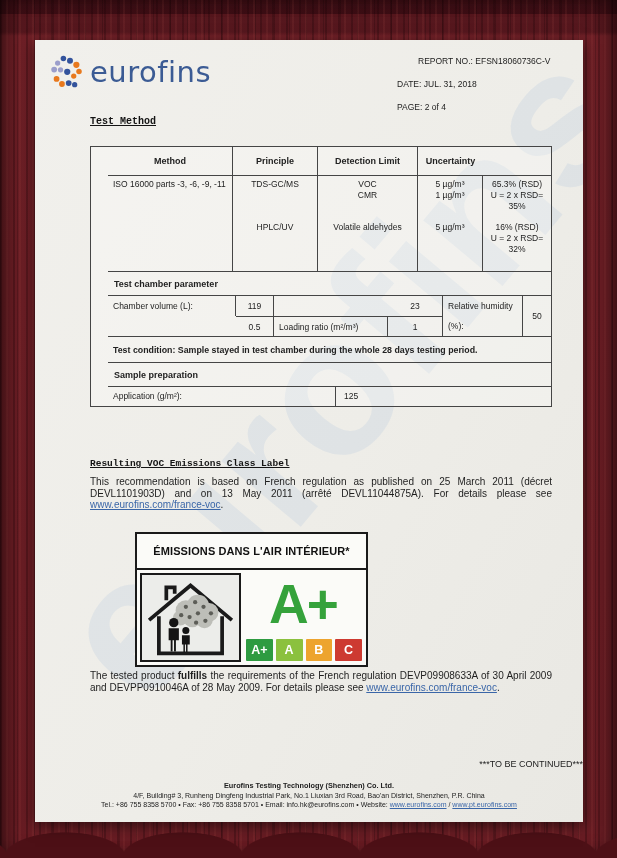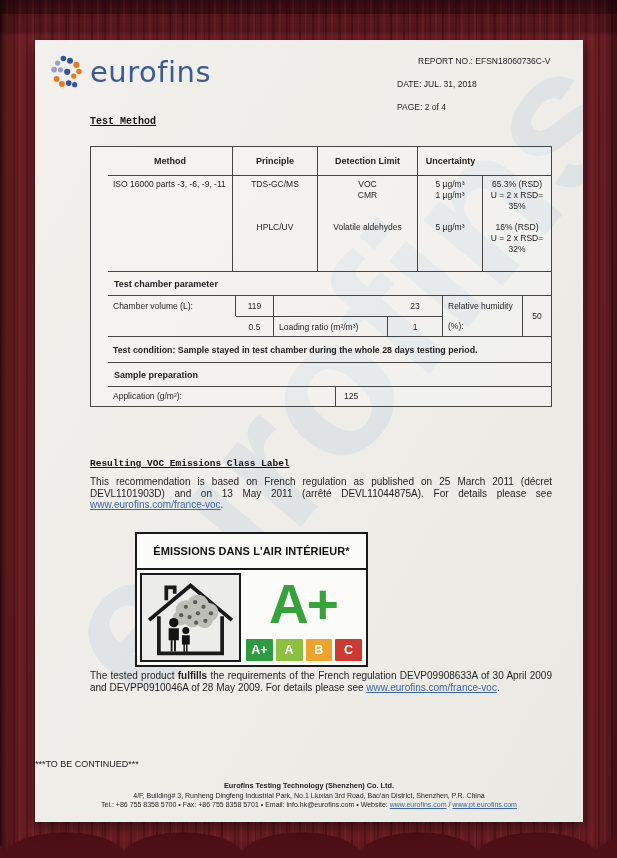--- a/index.html
+++ b/index.html
@@ -81,21 +81,21 @@
   
   .vlabel { position:absolute; left:100px; top:492px; width:233px; border:2px solid #1a1a1a; background:#fbfbf8; }
   .vlabel-title { height:36px; border-bottom:2px solid #1a1a1a; display:flex; align-items:center; justify-content:center; font-weight:bold; font-size:11px; color:#111; letter-spacing:0.1px; white-space:nowrap; }
   .vlabel-body { display:flex; height:95px; padding:2px; }
   .picto-box { width:101px; border:2px solid #1a1a1a; background:#ecedea; margin:1px; display:flex; align-items:center; justify-content:center; }
   .grade-area { flex:1; display:flex; flex-direction:column; }
   .grade-big { flex:1; display:flex; align-items:center; justify-content:center; font-size:55px; font-weight:bold; letter-spacing:-2px; line-height:1; padding-bottom:2px; }
   .scale-row { height:24px; display:flex; gap:3px; padding:0 2px 2px 4px; }
   .scale-cell { flex:1; display:flex; align-items:center; justify-content:center; color:#fff; font-weight:bold; font-size:12.5px; border-radius:1px; }
   
-  .continued { position:absolute; left:0; right:0; top:719px; text-align:left; font-size:9px; color:#1c1c1c; }
+  .continued { position:absolute; left:0; right:0; top:719px; text-align:right; font-size:9px; color:#1c1c1c; }
   .footer { position:absolute; left:0; right:0; top:741px; text-align:center; font-size:7px; line-height:9.5px; color:#222; }
   .footer .company { font-weight:bold; font-size:7.3px; }
 </style>
 </head>
 <body>
 
 <div class="frame"></div>
 <div class="scallops"></div>
 
 <div class="doc">

